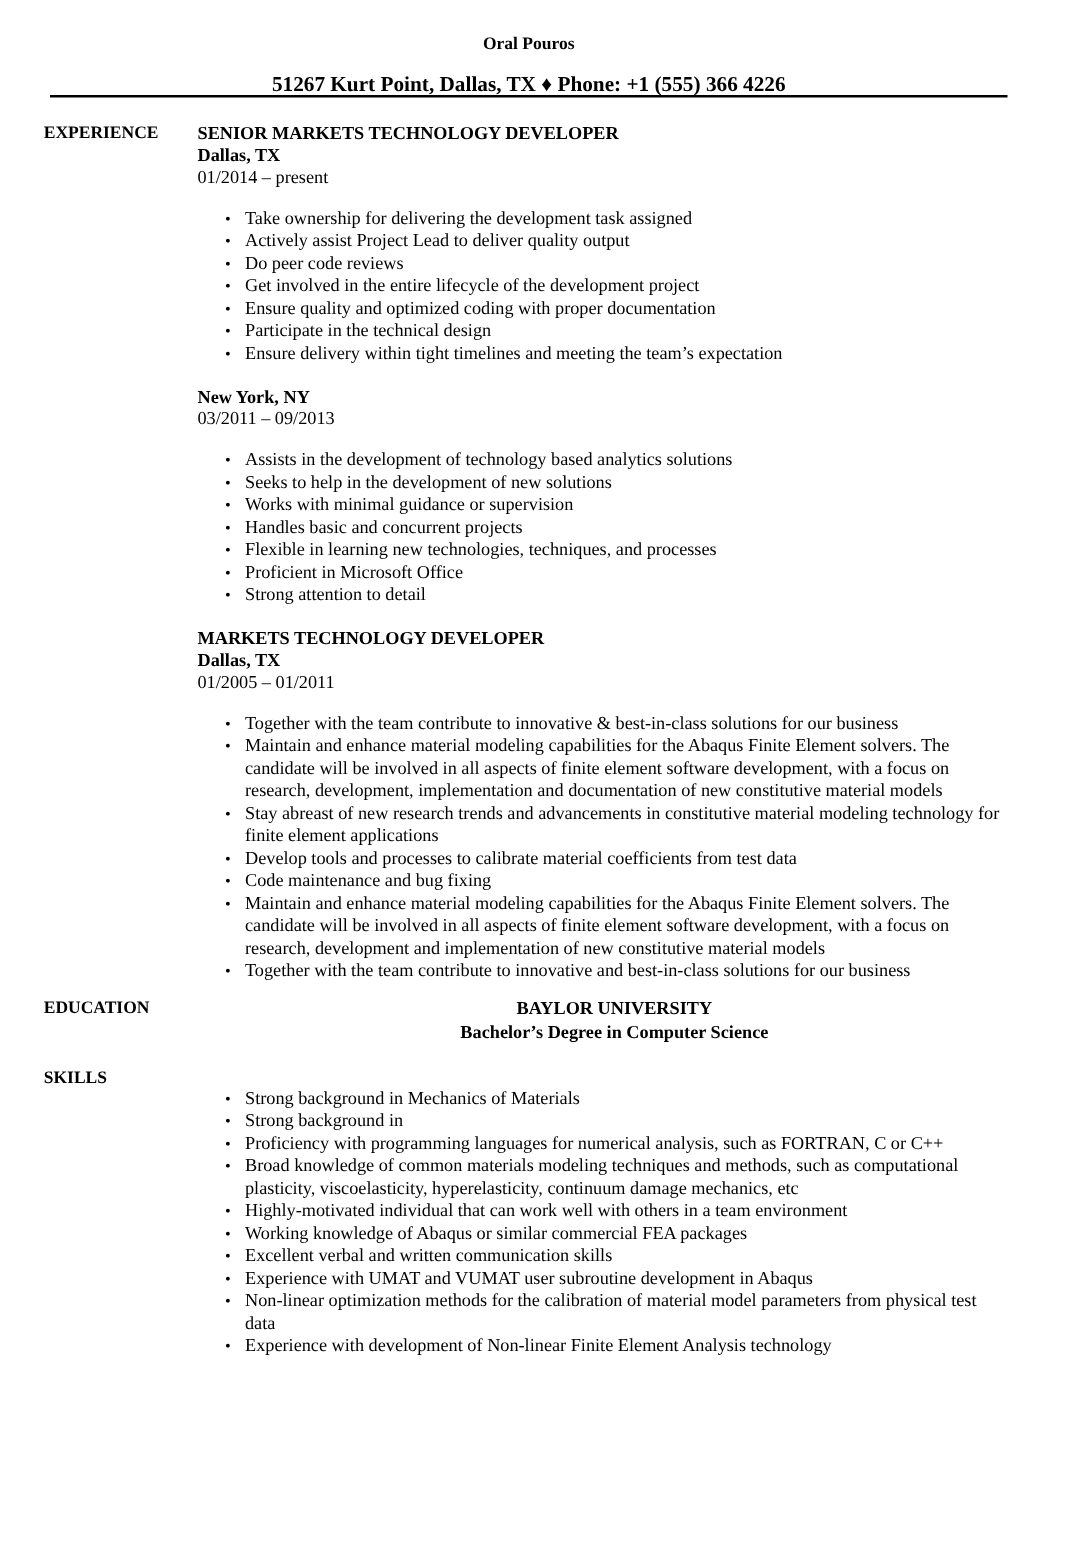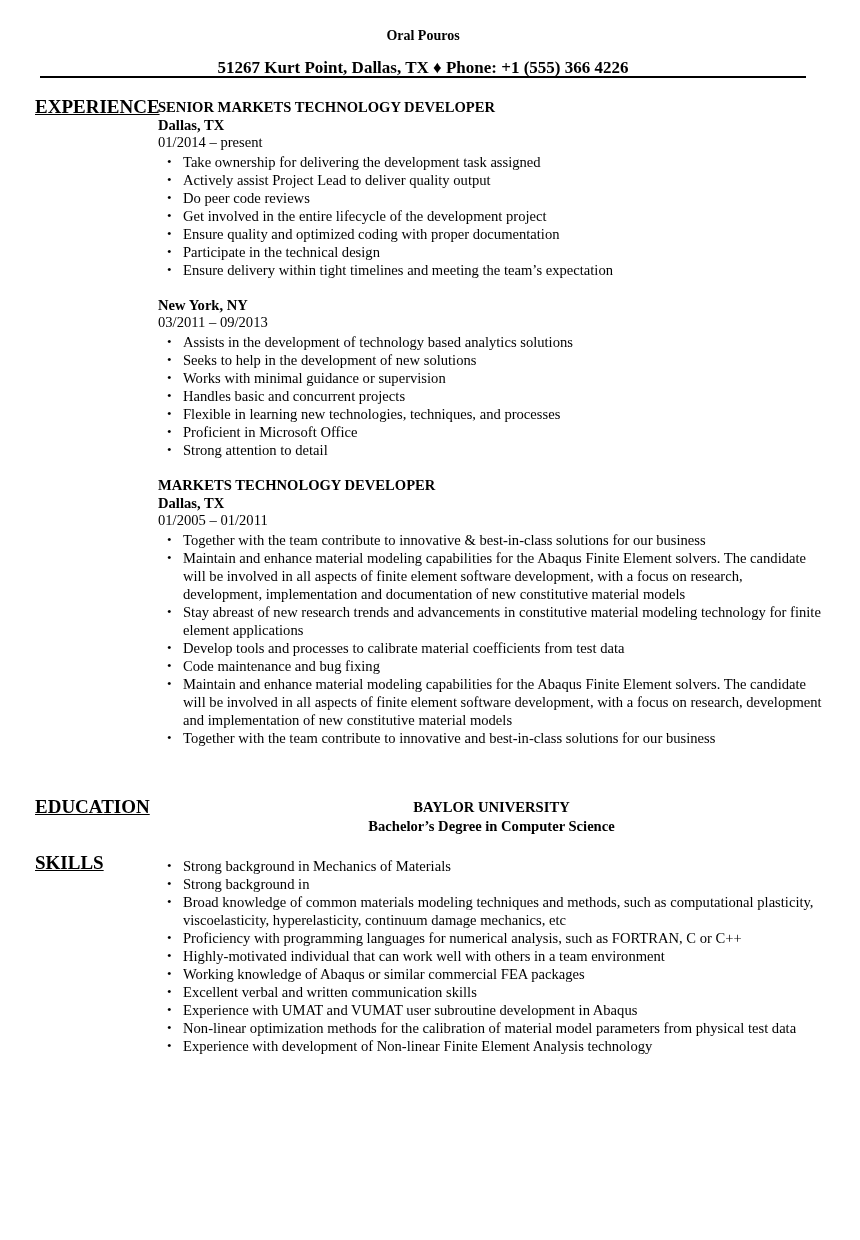--- a/index.html
+++ b/index.html
@@ -6,27 +6,27 @@
   body {
     width: 860px; height: 1240px; position: relative; overflow: hidden;
     font-family: "Liberation Serif", "DejaVu Serif", serif;
     color: #000000; font-size: 14.6px; line-height: 18px;
   }
   .header { position: absolute; left: 0; top: 24px; width: 846px; text-align: center; }
   .name { font-size: 14px; font-weight: bold; line-height: 24px; }
   .contact { font-size: 17px; font-weight: bold; margin-top: 11px; line-height: 18px; }
   .rule { position: absolute; left: 40px; top: 76px; width: 766px; height: 2px; background: #000; }
   .section { position: absolute; left: 35px; width: 790px; }
-  .section-label { position: absolute; left: 0; top: 0; font-weight: bold; font-size: 19px; letter-spacing: 0; text-decoration: underline; }
+  .section-label { position: absolute; left: 0; top: 0; font-weight: bold; font-size: 14px; letter-spacing: 0; }
   .section-body { margin-left: 123px; }
   .job { margin-bottom: 17px; }
   .job-title { font-weight: bold; line-height: 18px; }
   .job-loc { font-weight: bold; line-height: 18px; }
   .job-dates { line-height: 16px; }
-  ul { margin: 3px; padding: 0; list-style: none; }
+  ul { margin: 16px; padding: 0; list-style: none; }
   li { position: relative; padding-left: 22px; line-height: 18px; }
   li::before { content: "\2022"; position: absolute; left: 6px; top: 0; font-size: 13px; }
   .edu-school { font-weight: bold; line-height: 18px; }
   .edu-degree { font-weight: bold; line-height: 20px; }
 </style>
 </head>
 <body>
 
 <div class="header">
   <div class="name">Oral Pouros</div>
@@ -88,22 +88,22 @@
     <div class="edu-degree">Bachelor’s Degree in Computer Science</div>
   </div>
 </div>
 
 <div class="section" style="top:854px;">
   <div class="section-label">SKILLS</div>
   <div class="section-body">
     <ul>
       <li>Strong background in Mechanics of Materials</li>
       <li>Strong background in</li>
+      <li>Proficiency with programming languages for numerical analysis, such as FORTRAN, C or C++</li>
       <li>Broad knowledge of common materials modeling techniques and methods, such as computational plasticity, viscoelasticity, hyperelasticity, continuum damage mechanics, etc</li>
-      <li>Proficiency with programming languages for numerical analysis, such as FORTRAN, C or C++</li>
       <li>Highly-motivated individual that can work well with others in a team environment</li>
       <li>Working knowledge of Abaqus or similar commercial FEA packages</li>
       <li>Excellent verbal and written communication skills</li>
       <li>Experience with UMAT and VUMAT user subroutine development in Abaqus</li>
       <li>Non-linear optimization methods for the calibration of material model parameters from physical test data</li>
       <li>Experience with development of Non-linear Finite Element Analysis technology</li>
     </ul>
   </div>
 </div>
 

